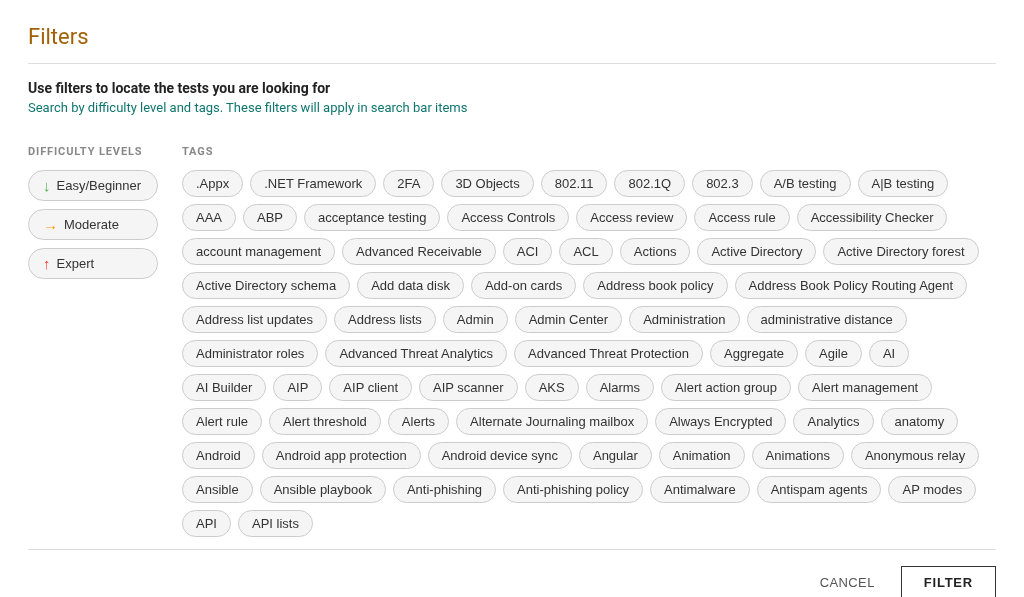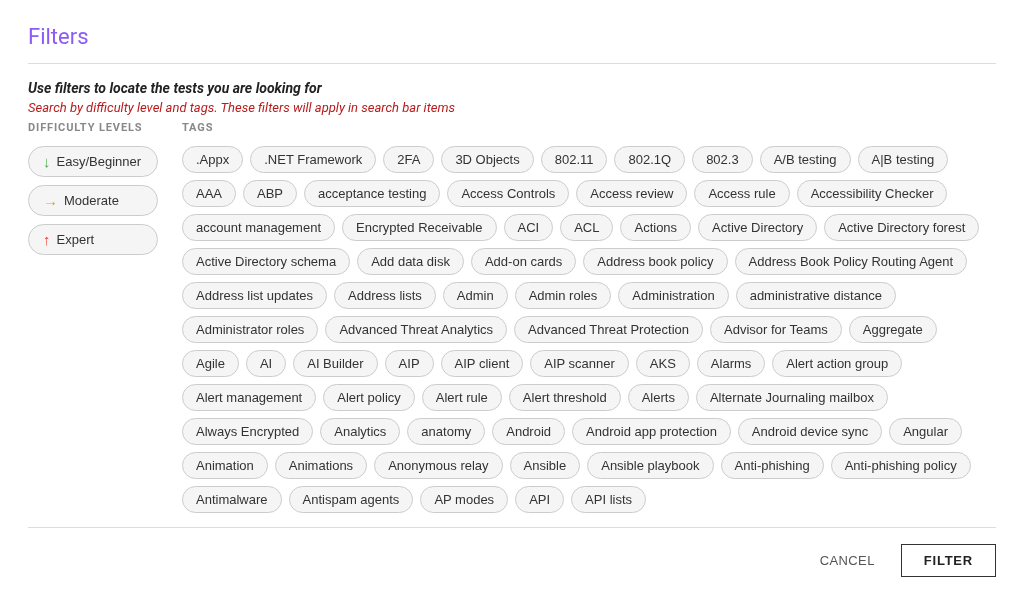--- a/index.html
+++ b/index.html
@@ -13,38 +13,37 @@
       width: 1024px;
       min-height: 597px;
       background: #fff;
       padding: 24px 28px 20px 28px;
       display: flex;
       flex-direction: column;
     }
     .modal-title {
       font-size: 22px;
       font-weight: 400;
-      color: #8b5cf6;
+      color: #a16207;
       margin-bottom: 16px;
       padding-bottom: 14px;
       border-bottom: 1px solid #ddd;
     }
     .instructions {
-      margin-bottom: 6px;
-      font-style: italic;
+      margin-bottom: 30px;
     }
     .instructions h3 {
       font-size: 14px;
       font-weight: 700;
       color: #222;
       margin-bottom: 4px;
     }
     .instructions p {
       font-size: 13px;
-      color: #b91c1c;
+      color: #0f766e;
     }
     .filters-body {
       display: flex;
       flex: 1;
       gap: 24px;
     }
     .difficulty-section {
       min-width: 130px;
       max-width: 140px;
     }
@@ -163,53 +162,51 @@
           <button class="tag">A/B testing</button>
           <button class="tag">A|B testing</button>
           <button class="tag">AAA</button>
           <button class="tag">ABP</button>
           <button class="tag">acceptance testing</button>
           <button class="tag">Access Controls</button>
           <button class="tag">Access review</button>
           <button class="tag">Access rule</button>
           <button class="tag">Accessibility Checker</button>
           <button class="tag">account management</button>
-          <button class="tag">Encrypted Receivable</button>
+          <button class="tag">Advanced Receivable</button>
           <button class="tag">ACI</button>
           <button class="tag">ACL</button>
           <button class="tag">Actions</button>
           <button class="tag">Active Directory</button>
           <button class="tag">Active Directory forest</button>
           <button class="tag">Active Directory schema</button>
           <button class="tag">Add data disk</button>
           <button class="tag">Add-on cards</button>
           <button class="tag">Address book policy</button>
           <button class="tag">Address Book Policy Routing Agent</button>
           <button class="tag">Address list updates</button>
           <button class="tag">Address lists</button>
           <button class="tag">Admin</button>
-          <button class="tag">Admin roles</button>
+          <button class="tag">Admin Center</button>
           <button class="tag">Administration</button>
           <button class="tag">administrative distance</button>
           <button class="tag">Administrator roles</button>
           <button class="tag">Advanced Threat Analytics</button>
           <button class="tag">Advanced Threat Protection</button>
-          <button class="tag">Advisor for Teams</button>
           <button class="tag">Aggregate</button>
           <button class="tag">Agile</button>
           <button class="tag">AI</button>
           <button class="tag">AI Builder</button>
           <button class="tag">AIP</button>
           <button class="tag">AIP client</button>
           <button class="tag">AIP scanner</button>
           <button class="tag">AKS</button>
           <button class="tag">Alarms</button>
           <button class="tag">Alert action group</button>
           <button class="tag">Alert management</button>
-          <button class="tag">Alert policy</button>
           <button class="tag">Alert rule</button>
           <button class="tag">Alert threshold</button>
           <button class="tag">Alerts</button>
           <button class="tag">Alternate Journaling mailbox</button>
           <button class="tag">Always Encrypted</button>
           <button class="tag">Analytics</button>
           <button class="tag">anatomy</button>
           <button class="tag">Android</button>
           <button class="tag">Android app protection</button>
           <button class="tag">Android device sync</button>

